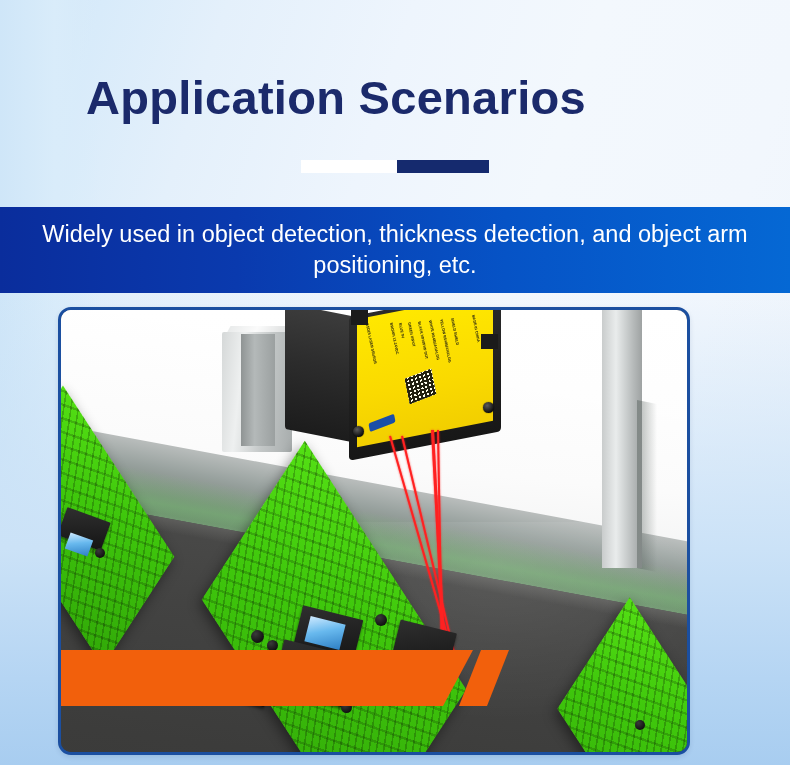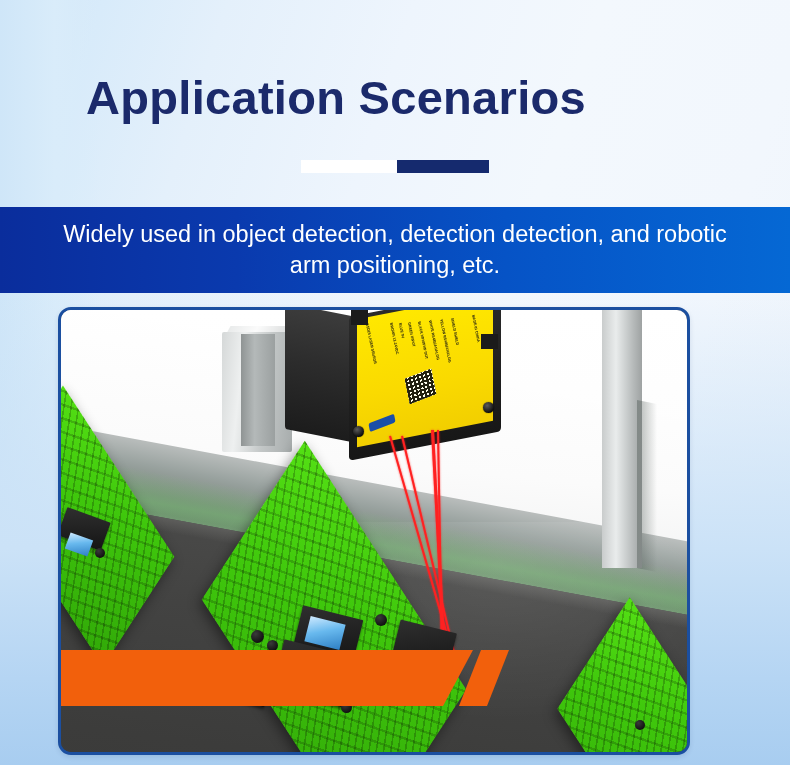--- a/index.html
+++ b/index.html
@@ -285,21 +285,21 @@
 <div class="title-wrap">
   <div class="title">Application Scenarios</div>
 </div>
 
 <div class="divider">
   <div class="seg-light"></div>
   <div class="seg-dark"></div>
 </div>
 
 <div class="subtitle-band">
-  <div class="subtitle">Widely used in object detection, detection detection, and robotic arm positioning, etc.</div>
+  <div class="subtitle">Widely used in object detection, thickness detection, and object arm positioning, etc.</div>
 </div>
 
 <div class="photo-panel">
   <div class="scene">
 
     <div class="backdrop"></div>
     <div class="slab-top"></div>
     <div class="slab-face"></div>
     <div class="belt"></div>
     <div class="belt-sheen"></div>

